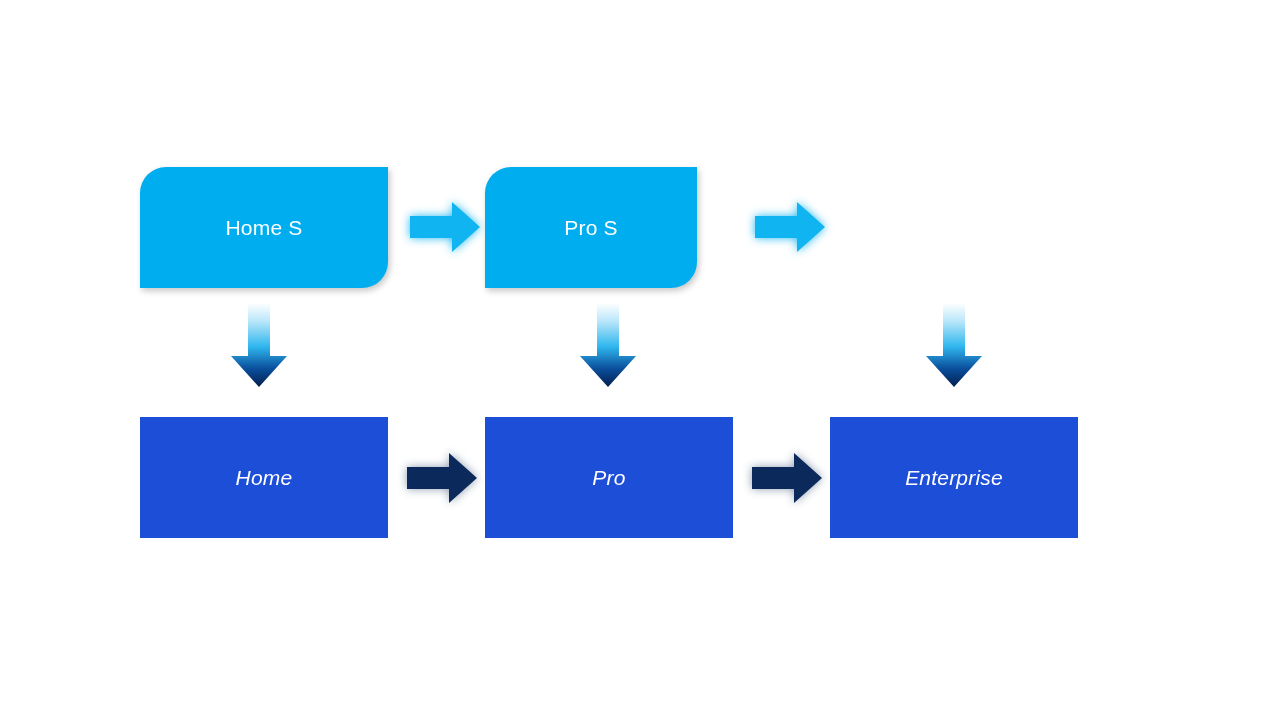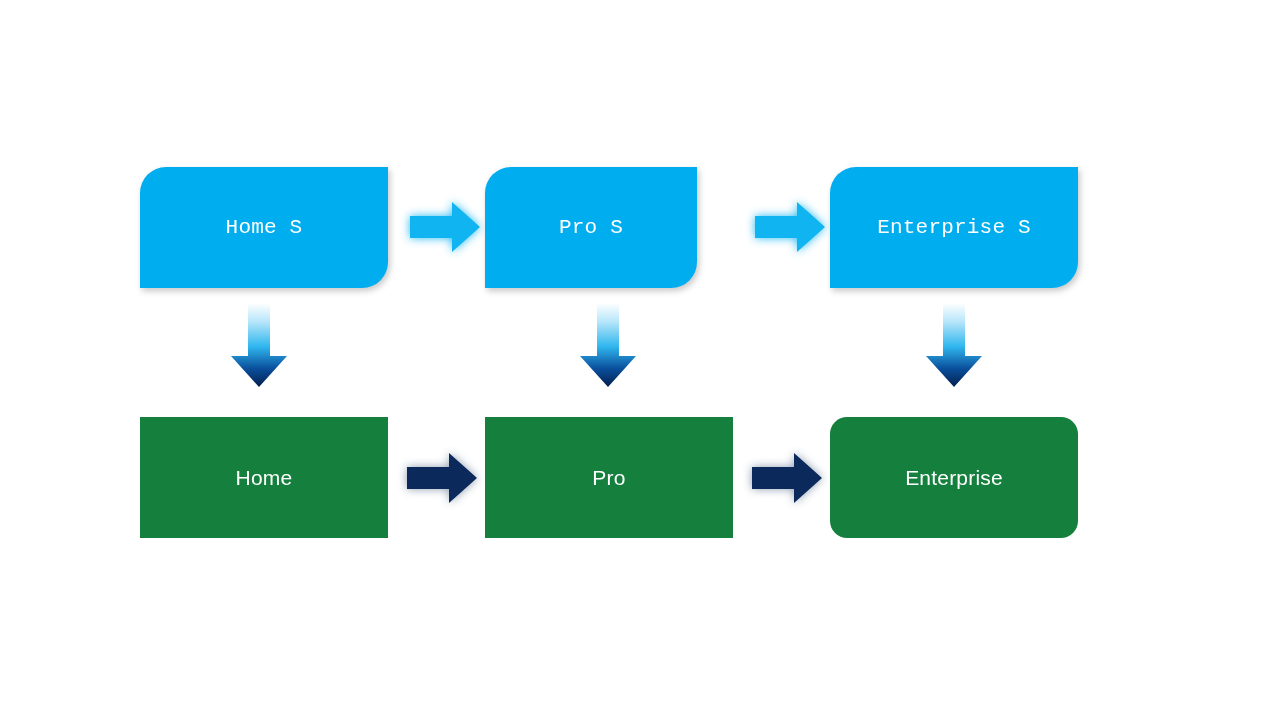--- a/index.html
+++ b/index.html
@@ -34,32 +34,32 @@
   }
   .top-box .box-label {
     color: #ffffff;
     font-size: 21px;
     font-weight: 400;
     letter-spacing: 0.2px;
     line-height: 1;
     text-align: right;
     white-space: nowrap;
     user-select: none;
-    font-family: Liberation Mono, monospace;
   }
 
   
   .bottom-box {
     position: absolute;
     box-sizing: border-box;
-    background: #15803d;
+    background: #1d4ed8;
     border-radius: 0;
     display: flex;
     align-items: center;
     justify-content: center;
+    font-style: italic;
   }
   .bottom-box .box-label {
     color: #ffffff;
     font-size: 21px;
     font-weight: 400;
     letter-spacing: 0.2px;
     line-height: 1;
     text-align: center;
     white-space: nowrap;
     user-select: none;
@@ -102,23 +102,20 @@
 <div id="canvas">
 
   <div class="top-box" style="left:140px; top:167px; width:248px; height:121px;">
     <span class="box-label">Home S</span>
   </div>
 
   <div class="top-box" style="left:485px; top:167px; width:212px; height:121px;">
     <span class="box-label">Pro S</span>
   </div>
 
-  <div class="top-box" style="left:830px; top:167px; width:248px; height:121px;">
-    <span class="box-label">Enterprise S</span>
-  </div>
 
   <div class="h-arrow light" style="left:406px; top:198px;">
     <svg viewBox="0 0 78 58" xmlns="http://www.w3.org/2000/svg">
       <polygon points="4,18 46,18 46,4 74,29 46,54 46,40 4,40" fill="#10b4f0"></polygon>
     </svg>
   </div>
 
   <div class="h-arrow light" style="left:751px; top:198px;">
     <svg viewBox="0 0 78 58" xmlns="http://www.w3.org/2000/svg">
       <polygon points="4,18 46,18 46,4 74,29 46,54 46,40 4,40" fill="#10b4f0"></polygon>
@@ -171,21 +168,21 @@
   </div>
 
   <div class="bottom-box" style="left:140px; top:417px; width:248px; height:121px;">
     <span class="box-label">Home</span>
   </div>
 
   <div class="bottom-box" style="left:485px; top:417px; width:248px; height:121px;justify-content:center;">
     <span class="box-label">Pro</span>
   </div>
 
-  <div class="bottom-box" style="left:830px; top:417px; width:248px; height:121px;border-radius:17px;">
+  <div class="bottom-box" style="left:830px; top:417px; width:248px; height:121px;">
     <span class="box-label">Enterprise</span>
   </div>
 
   <div class="h-arrow dark" style="left:403px; top:449px;">
     <svg viewBox="0 0 78 58" xmlns="http://www.w3.org/2000/svg">
       <polygon points="4,18 46,18 46,4 74,29 46,54 46,40 4,40" fill="#0b2a5b"></polygon>
     </svg>
   </div>
 
   <div class="h-arrow dark" style="left:748px; top:449px;">

